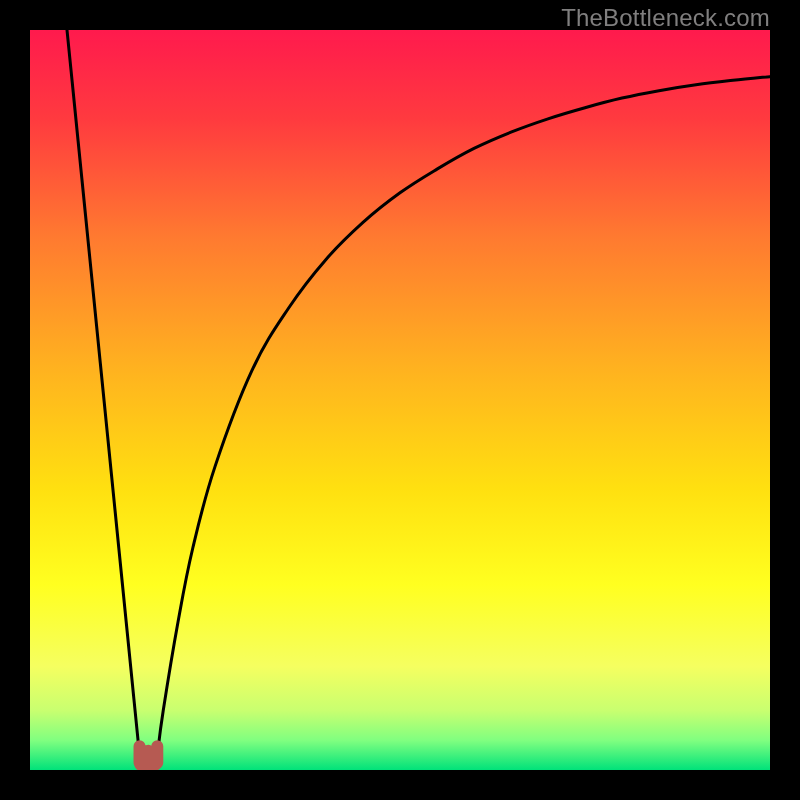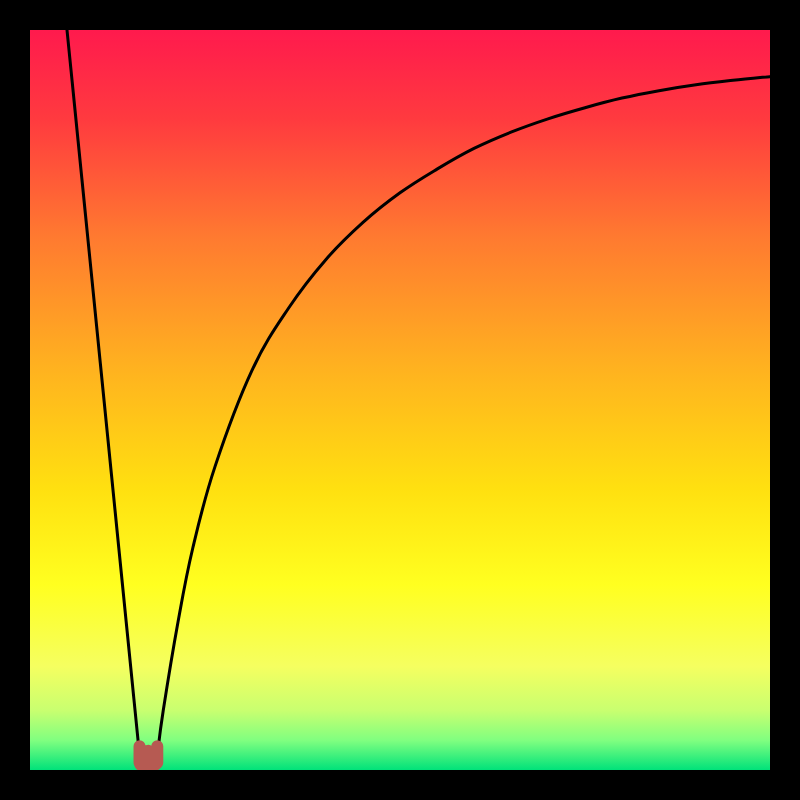--- a/index.html
+++ b/index.html
@@ -34,20 +34,21 @@
     font-weight: 400;
     z-index: 50;
   }
   svg { display: block; }
 </style>
 </head>
 <body>
 
 <div class="frame">
 
+  <div class="watermark">TheBottleneck.com</div>
 
   <div class="plot-area">
     <svg id="chart-svg" width="740" height="740" viewBox="0 0 740 740">
       <defs>
         <linearGradient id="bg-grad" x1="0" y1="0" x2="0" y2="1">
             <stop offset="0%" stop-color="#ff1a4d"></stop>
             <stop offset="12%" stop-color="#ff3a3f"></stop>
             <stop offset="28.000000000000004%" stop-color="#ff7a30"></stop>
             <stop offset="45%" stop-color="#ffb020"></stop>
             <stop offset="62%" stop-color="#ffe010"></stop>

